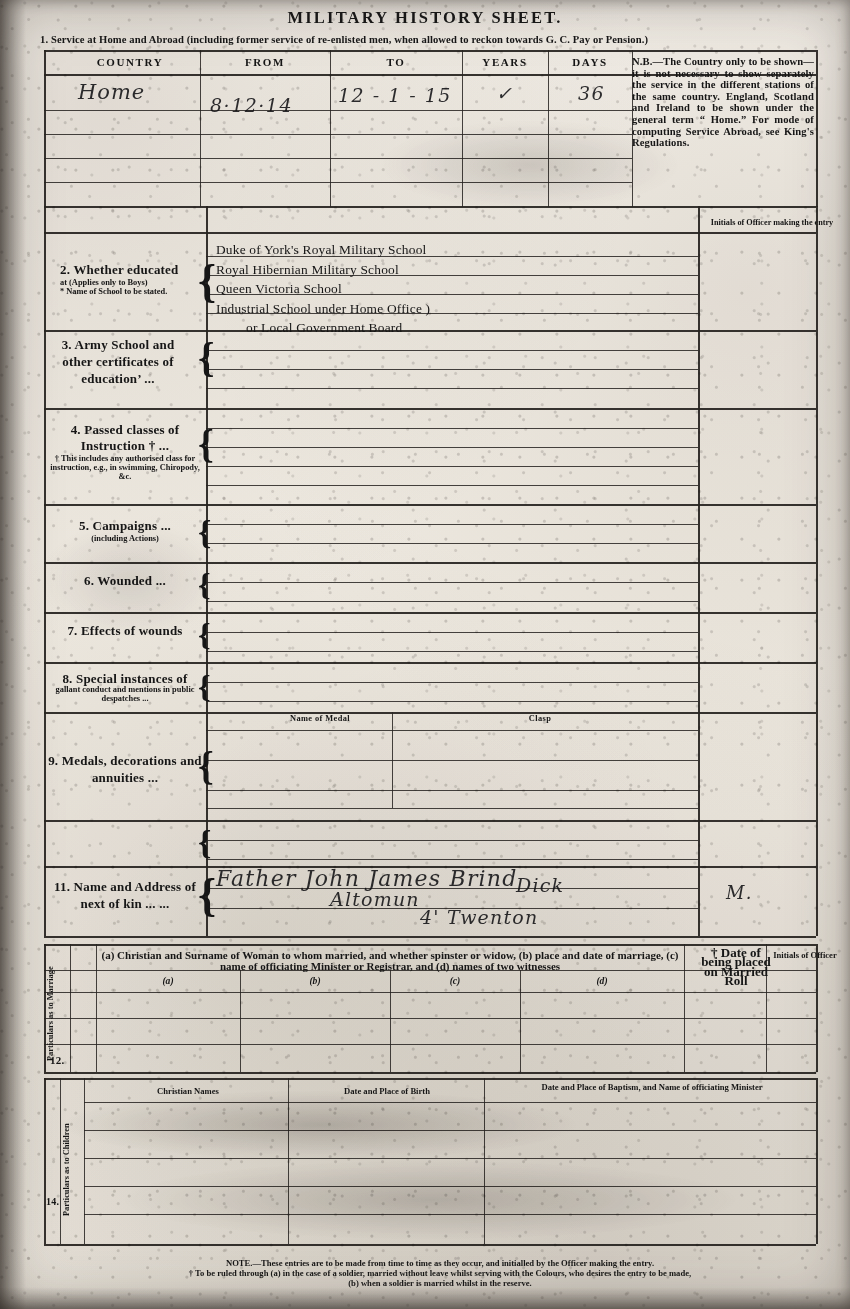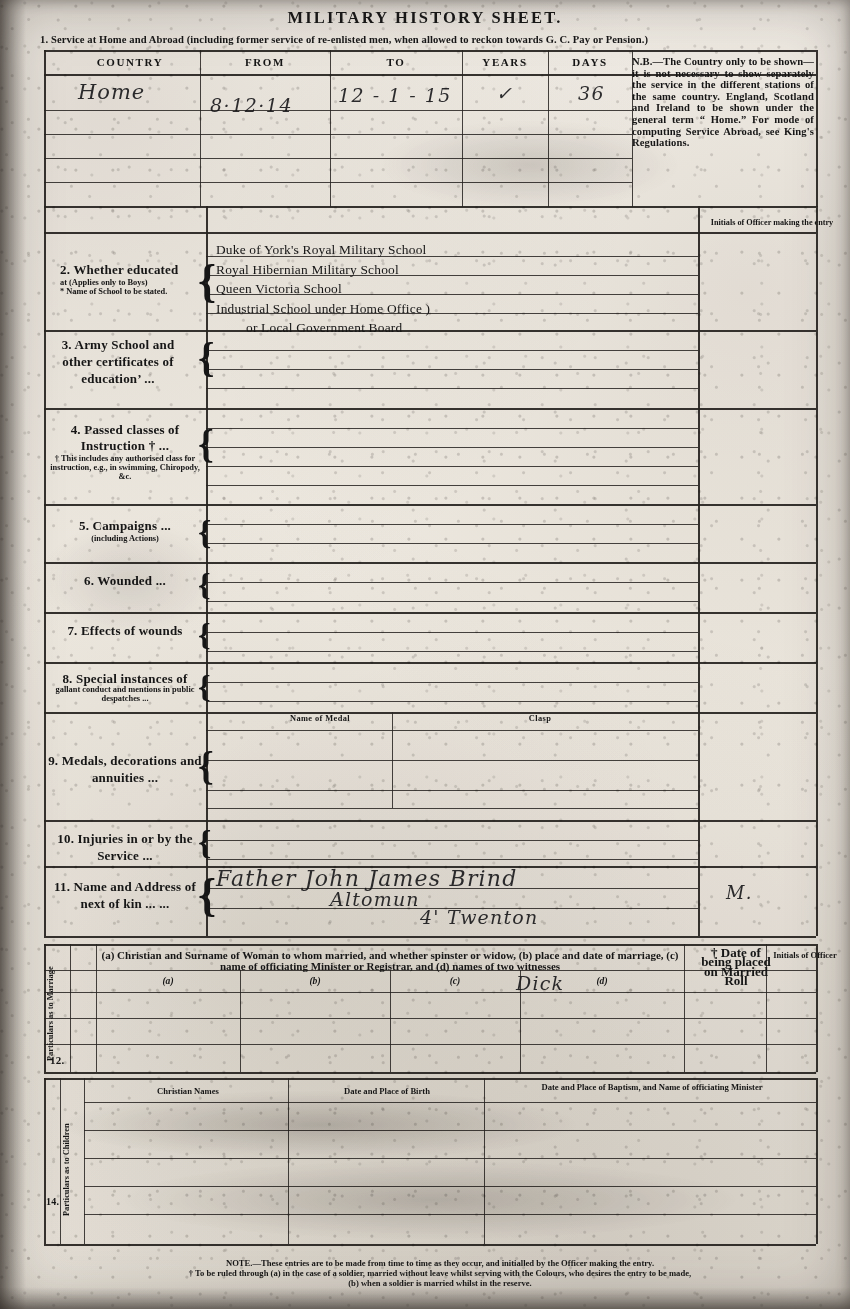--- a/index.html
+++ b/index.html
@@ -276,44 +276,40 @@
     <span class="sub">gallant conduct and mentions in public despatches   ...</span>
   </div>
   <div class="brace" style="left:198px;top:670px;font-size:32px;line-height:32px;">{</div>
 
   <div class="label" style="left:46px;top:752px;width:158px;text-align:center;line-height:17px;">
     <span>9.</span>
     <span>Medals, decorations and annuities ...</span>
   </div>
   <div class="brace" style="left:198px;top:746px;font-size:40px;line-height:40px;">{</div>
 
-  <div class="label" style="left:46px;top:830px;width:158px;text-align:center;line-height:17px;">
-    <span>10.</span>
-    <span>Injuries in or by the Service  ...</span>
-  </div>
   <div class="brace" style="left:198px;top:826px;font-size:34px;line-height:34px;">{</div>
 
   <div class="label" style="left:46px;top:878px;width:158px;text-align:center;line-height:17px;">
     <span>11.</span>
     <span>Name and Address of next of kin  ...   ...</span>
   </div>
   <div class="brace" style="left:198px;top:872px;font-size:46px;line-height:46px;">{</div>
 
   <div class="schoollist">
     <div>Duke of York's Royal Military School</div>
     <div>Royal Hibernian Military School</div>
     <div>Queen Victoria School</div>
     <div>Industrial School under Home Office )</div>
     <div style="padding-left:30px;">or Local Government Board</div>
   </div>
 
   <div class="hand nok" style="left:216px;top:866px;">Father John James Brind</div>
   <div class="hand nok" style="left:330px;top:888px;font-size:19px;">Altomun</div>
   <div class="hand nok" style="left:420px;top:906px;font-size:19px;">4' Twenton</div>
-  <div class="hand nok" style="left:516px;top:972px;font-size:19px;">Dick</div>
+  <div class="hand nok" style="left:516px;top:874px;font-size:19px;">Dick</div>
   <div class="hand nok" style="left:726px;top:882px;font-size:18px;">M.</div>
 
   <div class="hl thick" style="left:44px;top:944px;width:772px;"></div>
   <div class="hl" style="left:44px;top:970px;width:772px;"></div>
   <div class="hl" style="left:44px;top:992px;width:772px;"></div>
   <div class="hl" style="left:44px;top:1018px;width:772px;"></div>
   <div class="hl" style="left:44px;top:1044px;width:772px;"></div>
   <div class="hl thick" style="left:44px;top:1072px;width:772px;"></div>
 
   <div class="vl thick" style="left:44px;top:944px;height:128px;"></div>

